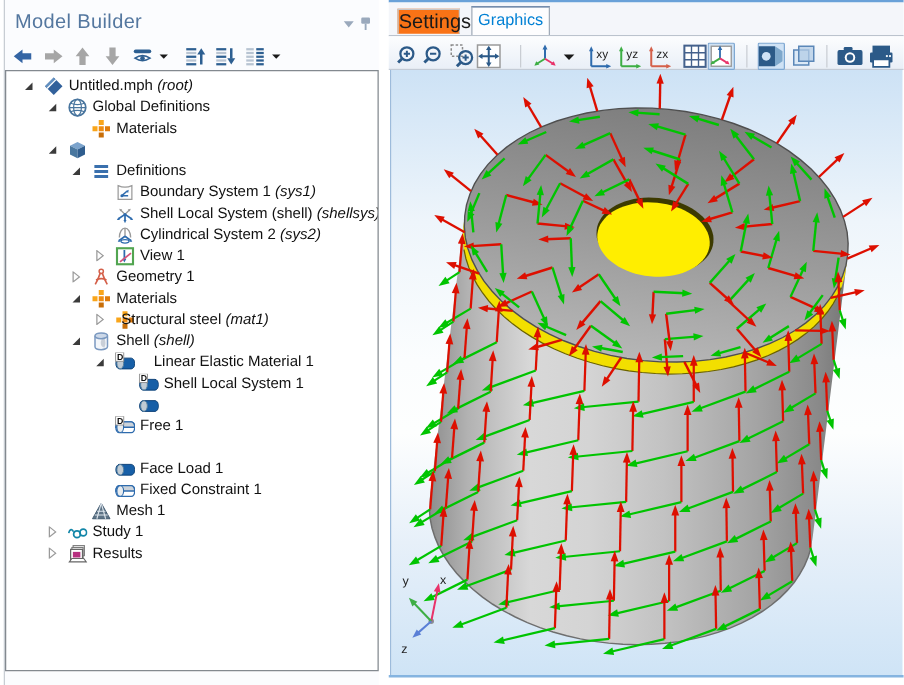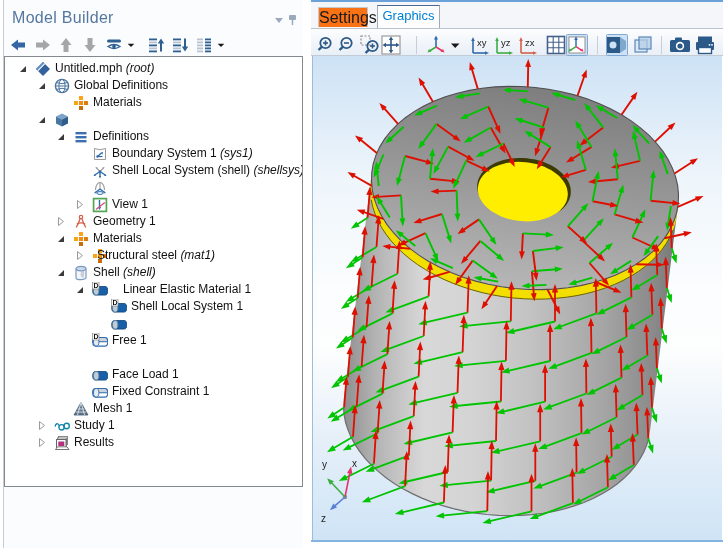--- a/index.html
+++ b/index.html
@@ -1,18 +1,18 @@
 <!DOCTYPE html>
 <html><head><meta charset="utf-8"><style>
 * { margin:0; padding:0; box-sizing:border-box; }
 body { width:723px; height:548px; background:#fff; font-family:"Liberation Sans", sans-serif; position:relative; overflow:hidden; }
 #lp { position:absolute; left:3px; top:0; width:300px; height:548px; background:#fbfcfe; border-left:1px solid #c8cdd3; }
 #lp h1 { position:absolute; left:8px; top:9px; font-size:16px; font-weight:normal; color:#54779f; letter-spacing:0.3px;}
 #lpcontrols { position:absolute; right:4px; top:12px; color:#9aa9bc; }
-#treebox { position:absolute; left:0px; top:56px; width:299px; height:431px; background:#fff; border:1px solid #83898f; overflow:hidden; }
+#treebox { position:absolute; left:0px; top:56px; width:299px; height:481px; background:#fff; border:1px solid #83898f; overflow:hidden; }
 .trow { position:absolute; left:0; width:100%; height:17px; font-size:12px; color:#111; line-height:17px; }
 .trow i { font-style:italic; }
 #rp { position:absolute; left:311px; top:0; width:412px; height:548px; }
 #rptop { position:absolute; left:0; top:0; width:412px; height:2px; background:#69a1d8; }
 #tabrow { position:absolute; left:0; top:2px; width:412px; height:27px; background:#f4f6fa; border-bottom:1px solid #bbc3cd;}
 #tab-settings { position:absolute; left:7px; top:7px; width:50px; height:20px; background:#f97316; border:1px solid #c5c7ca; border-bottom:none; font-size:16px; color:#1a1a1a; text-align:center; line-height:20px;}
 #tab-graphics { position:absolute; left:66px; top:5px; width:63px; height:23px; background:#fdfdfe; border:1px solid #a0abb8; border-top:1.5px solid #4a6a92; border-bottom:none; font-size:13px; color:#0080d4; text-align:center; line-height:20px; z-index:3;}
 #rtoolbar { position:absolute; left:0; top:29px; width:412px; height:27px; background:linear-gradient(#fcfdfe,#e9eff7); border-bottom:1px solid #c3cbd6; }
 #canvas { position:absolute; left:1px; top:56px; width:410px; height:484px;
   background:linear-gradient(#cde2f5 0%, #eef5fb 25%, #fbfdfe 48%, #fdfefe 60%, #e7f0f9 78%, #cfe4f6 100%);
@@ -167,20 +167,21 @@
       <div class="trow" style="top:122px">
         <svg width="16" height="16" viewBox="0 0 16 16" style="position:absolute;left:87px;top:0.5px">
           <path d="M3.5 10 A4.5 7.5 0 0 1 12.5 10" fill="none" stroke="#9a9a9a" stroke-width="1.1"></path>
           <line x1="8" y1="9" x2="8" y2="2.5" stroke="#9a9a9a" stroke-width="1.1"></line>
           <line x1="8" y1="9" x2="3.4" y2="12.4" stroke="#2e6bad" stroke-width="1.3"></line>
           <polygon points="2.2,13.3 4.6,13.3 3.3,11.2" fill="#2e6bad"></polygon>
           <line x1="8" y1="9" x2="12.6" y2="12.4" stroke="#2e6bad" stroke-width="1.3"></line>
           <polygon points="13.8,13.3 11.4,13.3 12.7,11.2" fill="#2e6bad"></polygon>
           <ellipse cx="8" cy="13" rx="3.2" ry="1.4" fill="none" stroke="#2e6bad" stroke-width="1"></ellipse>
         </svg>
+        <span style="position:absolute;left:107px;top:0;white-space:nowrap">Cylindrical System 2 <i>(sys2)</i></span>
       </div>
       <div class="trow" style="top:139px">
         <svg width="8" height="9" viewBox="0 0 8 9" style="position:absolute;left:71px;top:4px">
           <polygon points="1.5,0.5 6.5,4.5 1.5,8.5" fill="#fdfdfd" stroke="#9a9a9a" stroke-width="1"></polygon>
         </svg>
         <svg width="16" height="16" viewBox="0 0 16 16" style="position:absolute;left:87px;top:0.5px">
           <rect x="1.6" y="1.6" width="12.8" height="12.8" fill="#fff" stroke="#52a551" stroke-width="1.7"></rect>
           <line x1="7.5" y1="3" x2="7.5" y2="10.5" stroke="#2e6bad" stroke-width="1.4"></line>
           <polygon points="7.5,13 5.9,9.9 9.1,9.9" fill="#2e6bad"></polygon>
           <line x1="4" y1="12.5" x2="12.8" y2="5.5" stroke="#d4537c" stroke-width="1.4"></line>

